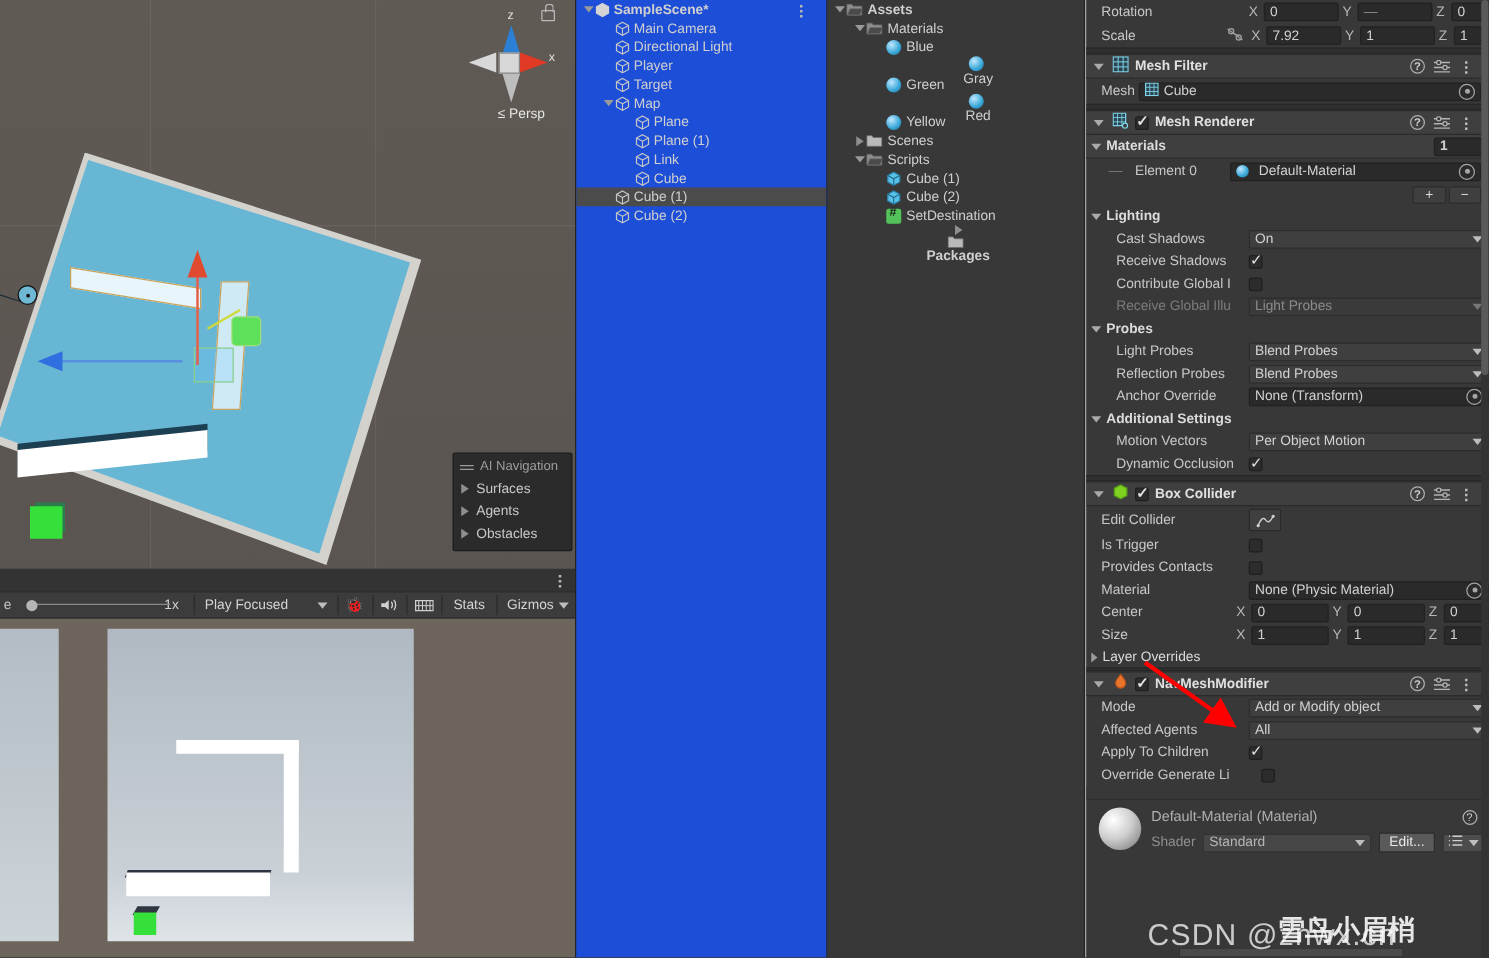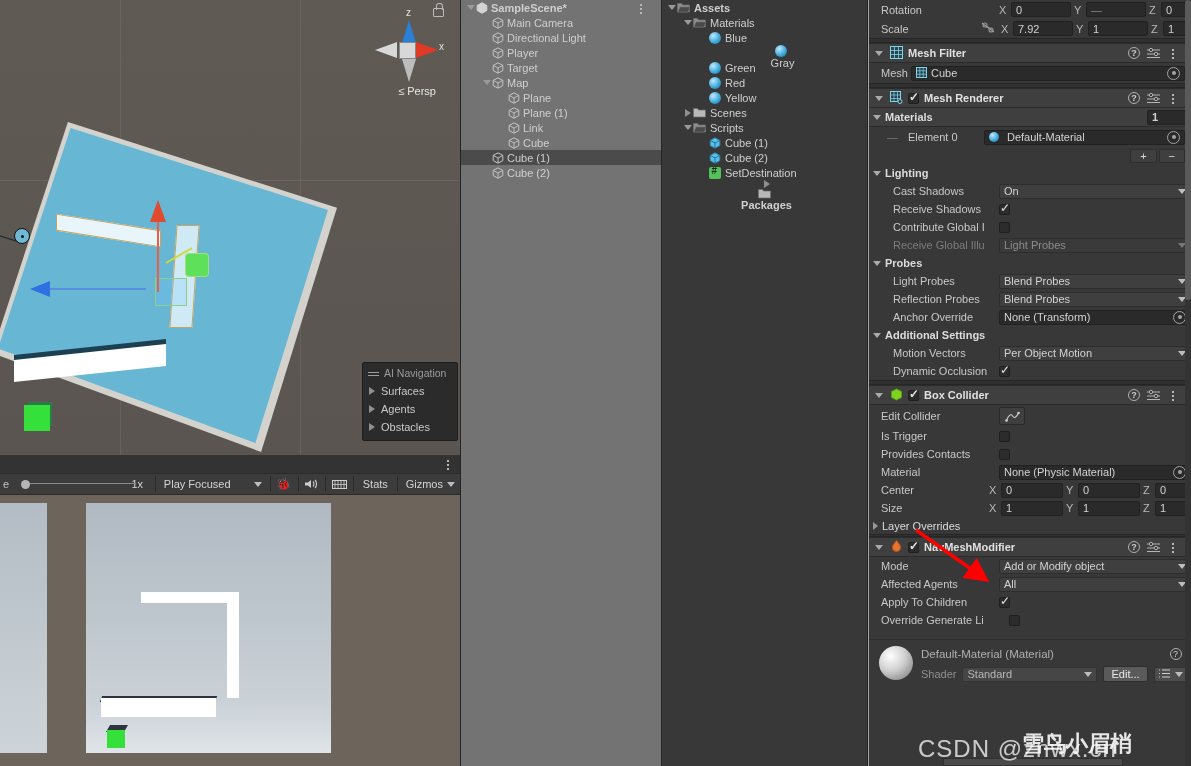--- a/index.html
+++ b/index.html
@@ -136,21 +136,21 @@
   .g-wall-l { position:absolute; left:101px; top:698px; width:115px; height:19px;
     background:#ffffff; }
   .g-wall-l-top { position:absolute; left:101px; top:696px; width:115px; height:6px;
     background:#2c3542; transform:skewX(-22deg); }
   .g-cube { position:absolute; left:107px; top:730px; width:18px; height:18px;
     background:#35e03a; }
   .g-cube-top { position:absolute; left:108px; top:725px; width:18px; height:7px;
     background:#2e3740; transform:skewX(-30deg); }
 
   
-  .hier { width:202px; height:766px; background:#737373;
+  .hier { width:202px; height:766px; background:#1d4ed8;
     border-left:1px solid #242424; border-right:1px solid #242424;
     position:relative; overflow:hidden; }
   .row { display:flex; align-items:center; height:15px; padding-left:4px;
     font-size:11px; color:#cfcfcf; white-space:nowrap; }
   .row.sel { background:#4b4b4b; }
   .row .tri { width:11px; flex:0 0 auto; display:flex; align-items:center;
     justify-content:center; }
   .tri-down { width:0;height:0; border-left:4px solid transparent;
     border-right:4px solid transparent; border-top:5px solid #9a9a9a; }
   .ico-cube { width:12px; height:12px; flex:0 0 auto; margin-right:3px; position:relative; }
@@ -513,21 +513,21 @@
         <div class="row" style="padding-left:36px;flex-direction:column;">
           <span class="tri"></span>
           <span class="ico-sphere"></span>
           <span>Gray</span>
         </div>
         <div class="row" style="padding-left:36px;">
           <span class="tri"></span>
           <span class="ico-sphere"></span>
           <span>Green</span>
         </div>
-        <div class="row" style="padding-left:36px;">
+        <div class="row" style="padding-left:36px;flex-direction:column;">
           <span class="tri"></span>
           <span class="ico-sphere"></span>
           <span>Red</span>
         </div>
         <div class="row" style="padding-left:36px;">
           <span class="tri"></span>
           <span class="ico-sphere"></span>
           <span>Yellow</span>
         </div>
         <div class="row" style="padding-left:20px;">

